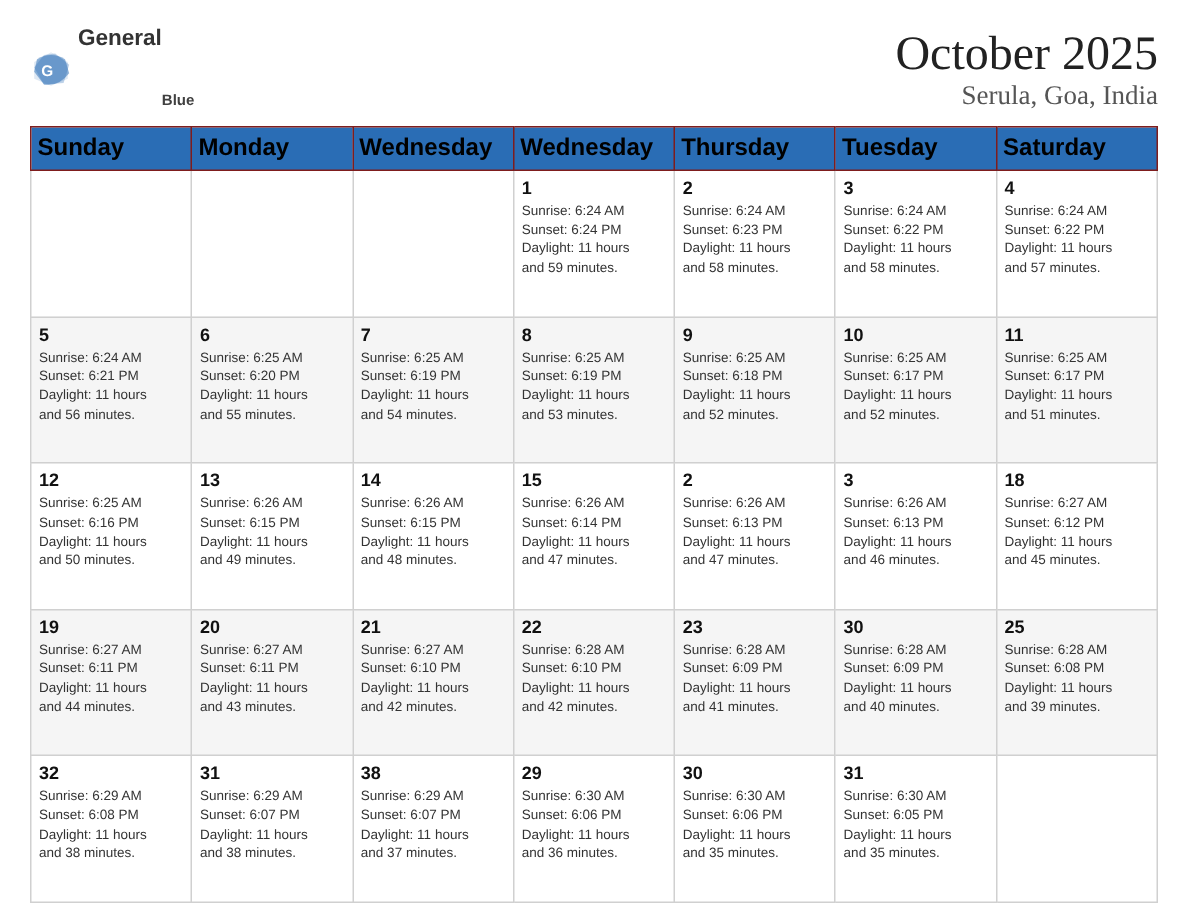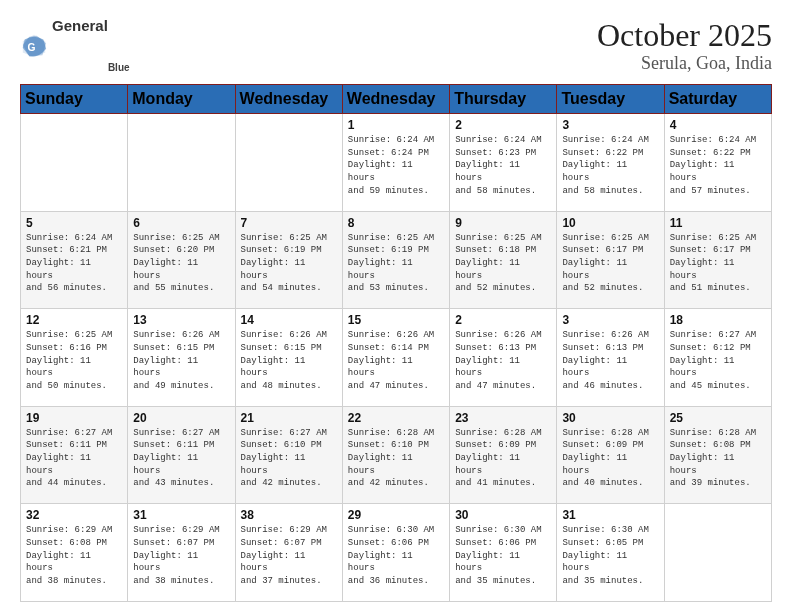--- a/index.html
+++ b/index.html
@@ -89,21 +89,20 @@
       font-size: 12px;
       font-weight: bold;
       color: #111;
       display: block;
       margin-bottom: 2px;
     }
     .day-info {
       font-size: 9px;
       color: #333;
       line-height: 1.4;
-      font-family: Liberation Mono, monospace;
     }
     .empty-cell {
       background: #f9f9f9;
     }
     tbody tr:nth-child(odd) td {
       background-color: #fff;
     }
     tbody tr:nth-child(even) td {
       background-color: #f5f5f5;
     }

